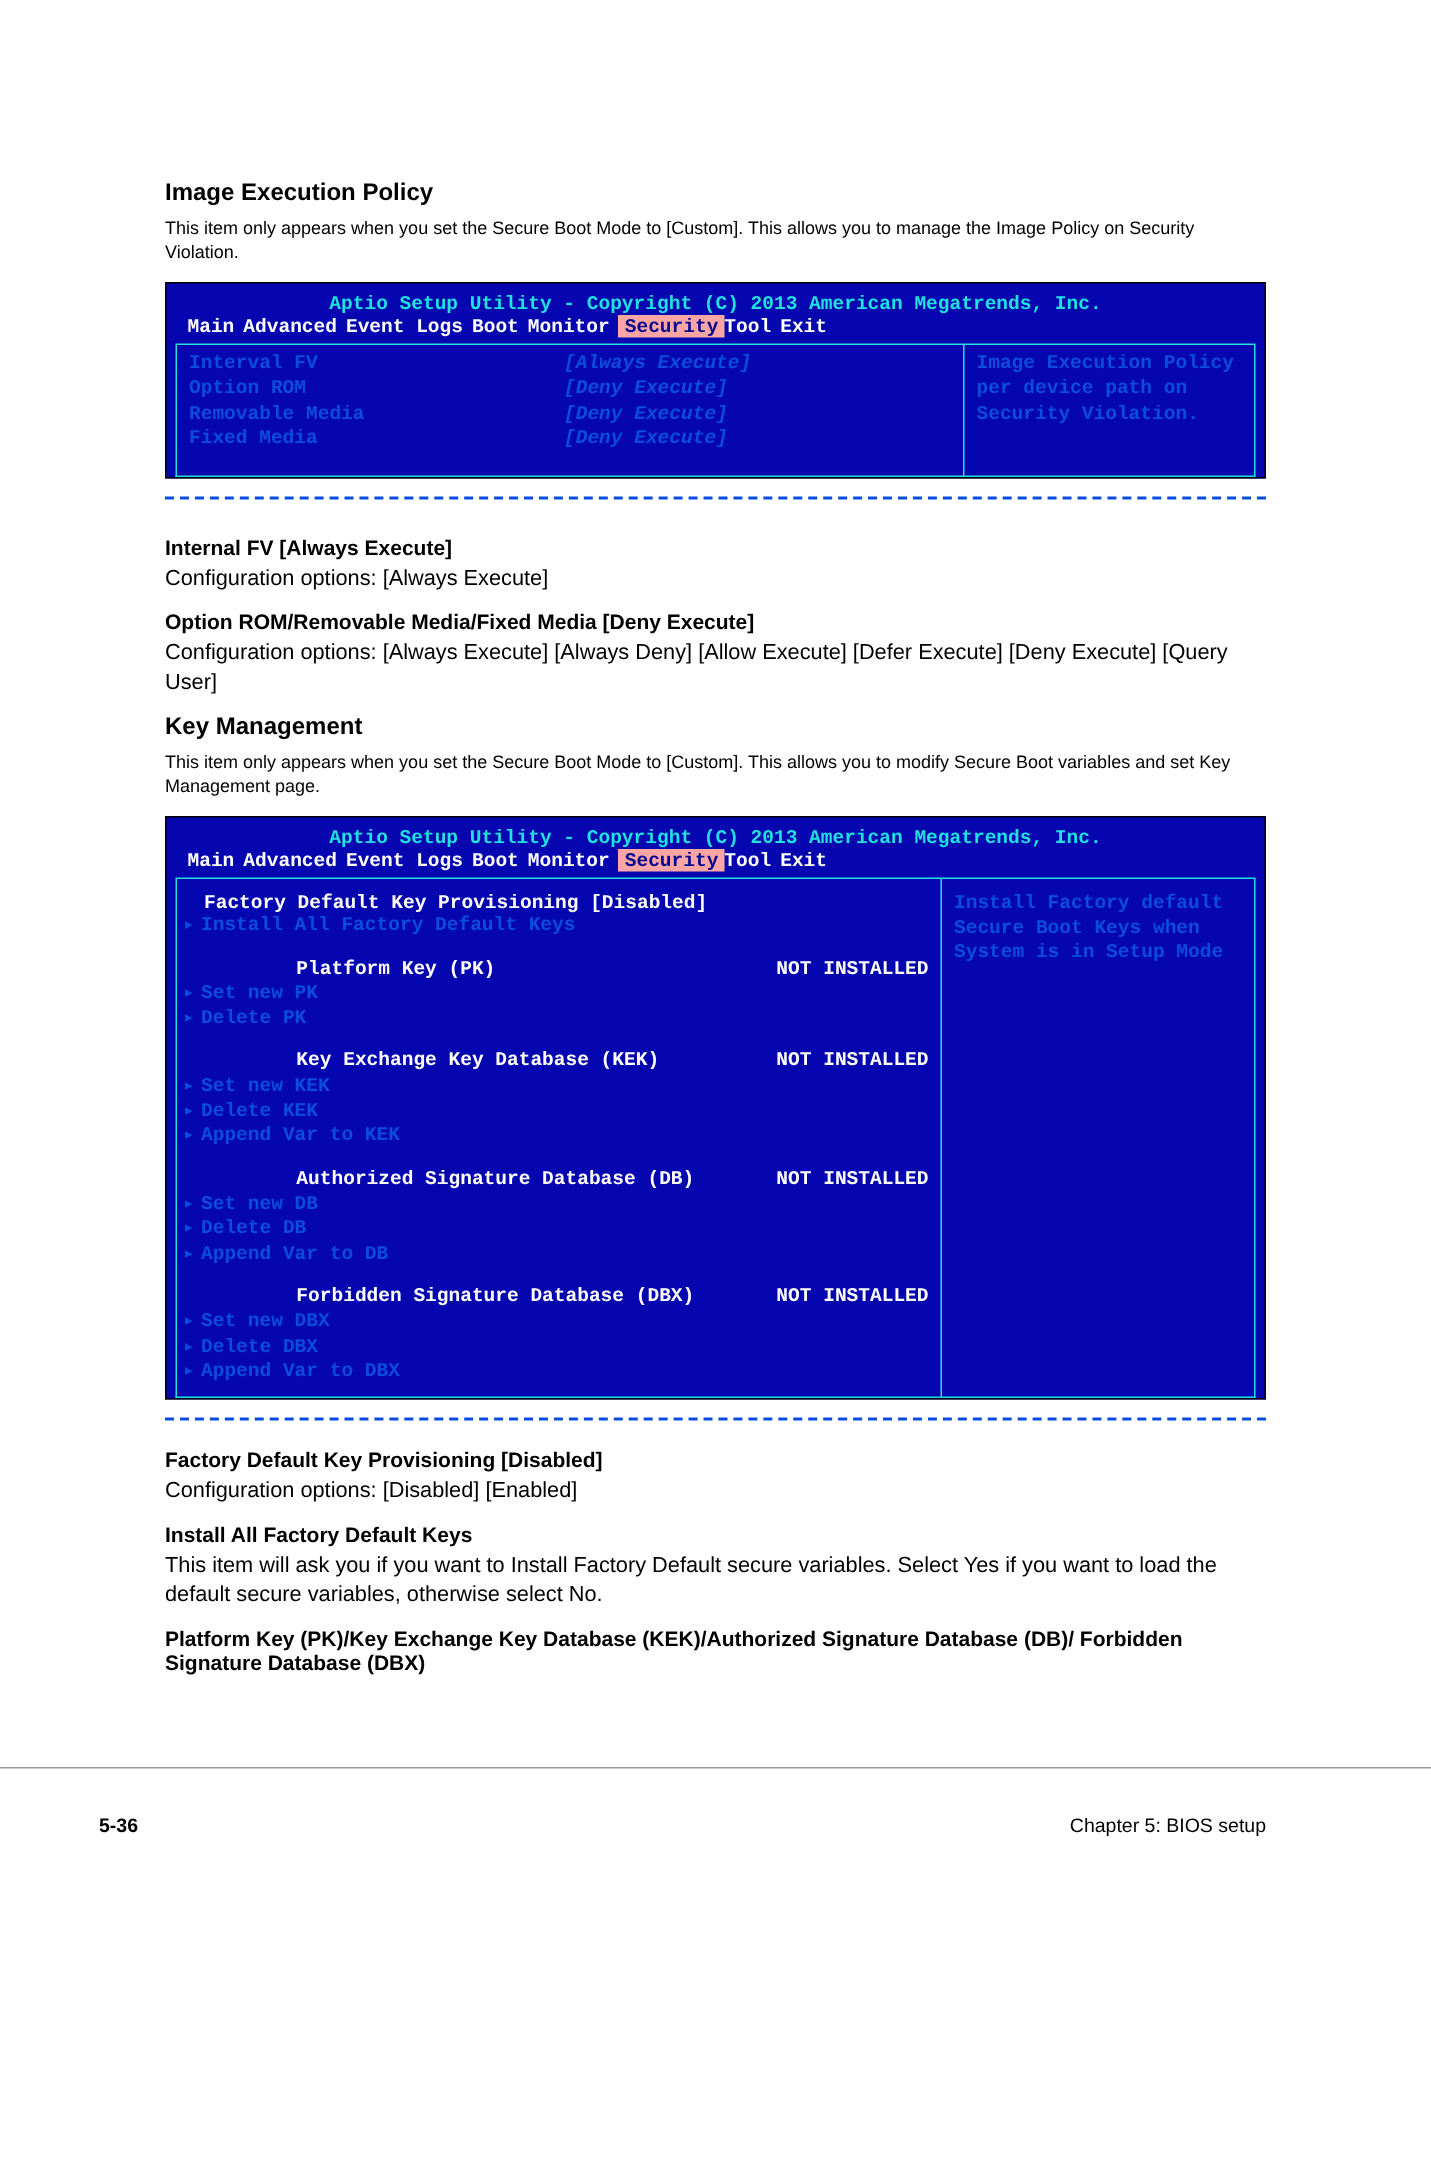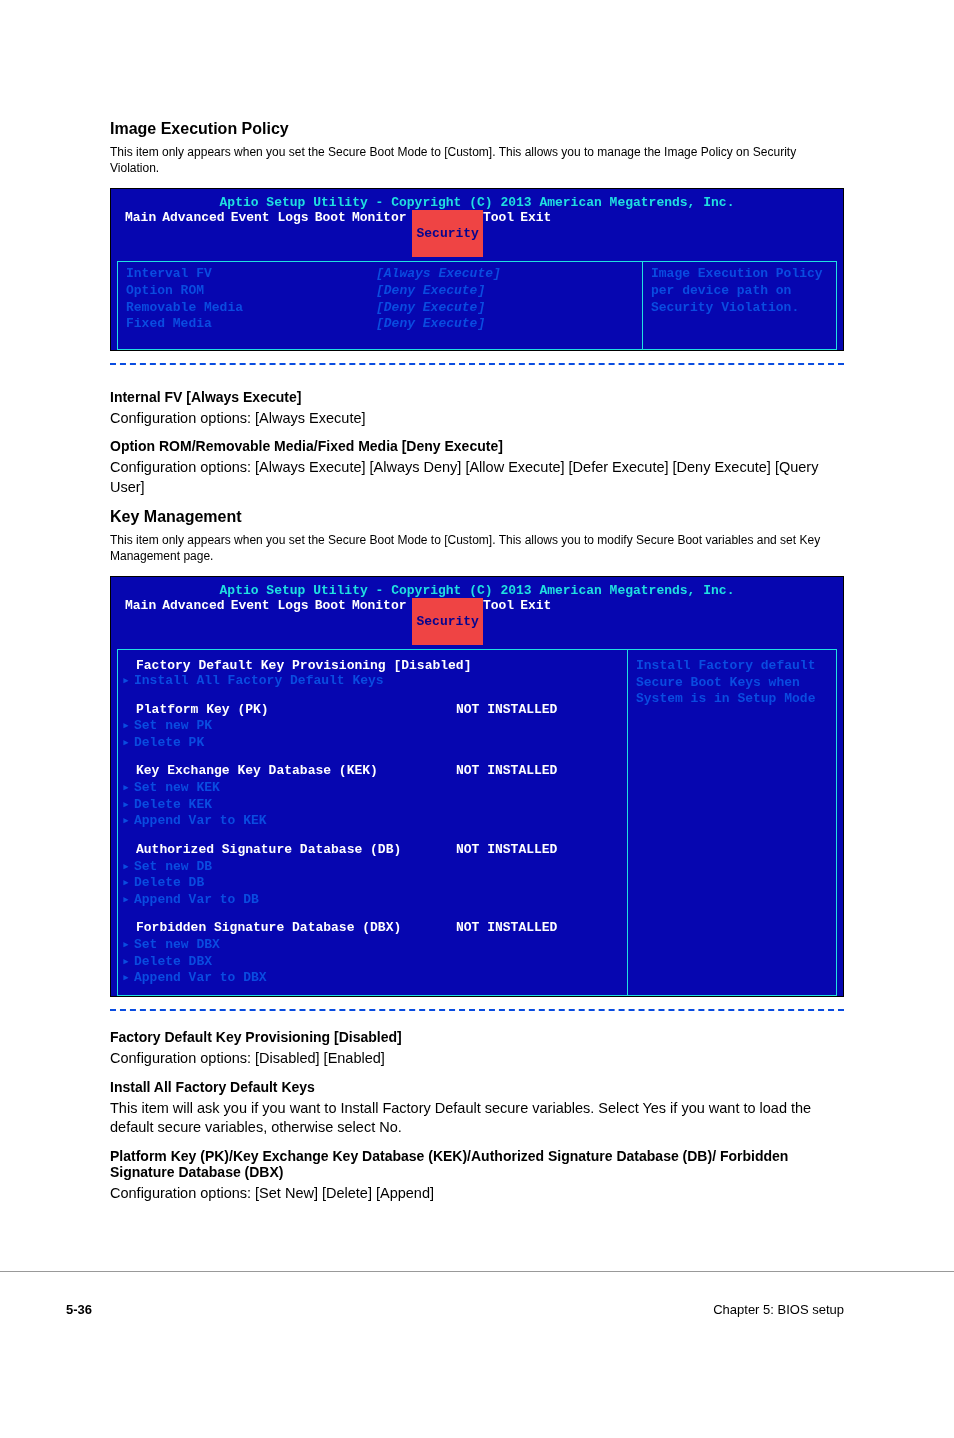--- a/index.html
+++ b/index.html
@@ -48,23 +48,23 @@
   .bios-menu {
     display: flex;
     gap: 0;
     padding: 0 8px 4px 8px;
   }
   .bios-menu span {
     color: #ffffff;
     padding: 0 6px 0 0;
   }
   .bios-menu .sel {
-    background: #ef4444;
+    background: #fca5a5;
     color: #050590;
-    padding: 16px 4px;
+    padding: 0 4px;
   }
   .bios-body {
     display: flex;
     border-top: 1px solid #20e0e0;
   }
   .bios-left {
     flex: 1;
     border: 1px solid #20e0e0;
     border-top: none;
     padding: 4px 8px 6px 8px;
@@ -117,20 +117,21 @@
     font-size: 14.5px;
     line-height: 1.35;
     margin-bottom: 10px;
   }
   .spacer {
     margin-bottom: 16px;
   }
   .kv-row {
     display: flex;
     line-height: 1.28;
+    justify-content: flex-end;
   }
   .kv-label {
     color: #ffffff;
     width: 320px;
   }
   .kv-val {
     color: #ffffff;
   }
   .footer {
     display: flex;
@@ -326,20 +327,19 @@
   </div>
   <div class="dash-line2"></div>
 
   <h3 class="sub">Factory Default Key Provisioning [Disabled]</h3>
   <p class="sub-body">Configuration options: [Disabled] [Enabled]</p>
 
   <h3 class="sub">Install All Factory Default Keys</h3>
   <p class="sub-body">This item will ask you if you want to Install Factory Default secure variables. Select Yes if you want to load the default secure variables, otherwise select No.</p>
 
   <h3 class="sub">Platform Key (PK)/Key Exchange Key Database (KEK)/Authorized Signature Database (DB)/ Forbidden Signature Database (DBX)</h3>
-  <p class="sub-body">Configuration options: [Set New] [Delete] [Append]</p>
 
 </div>
 
 <div class="footer">
   <span class="left">5-36</span>
   <span>Chapter 5: BIOS setup</span>
 </div>
 
 </body></html>

